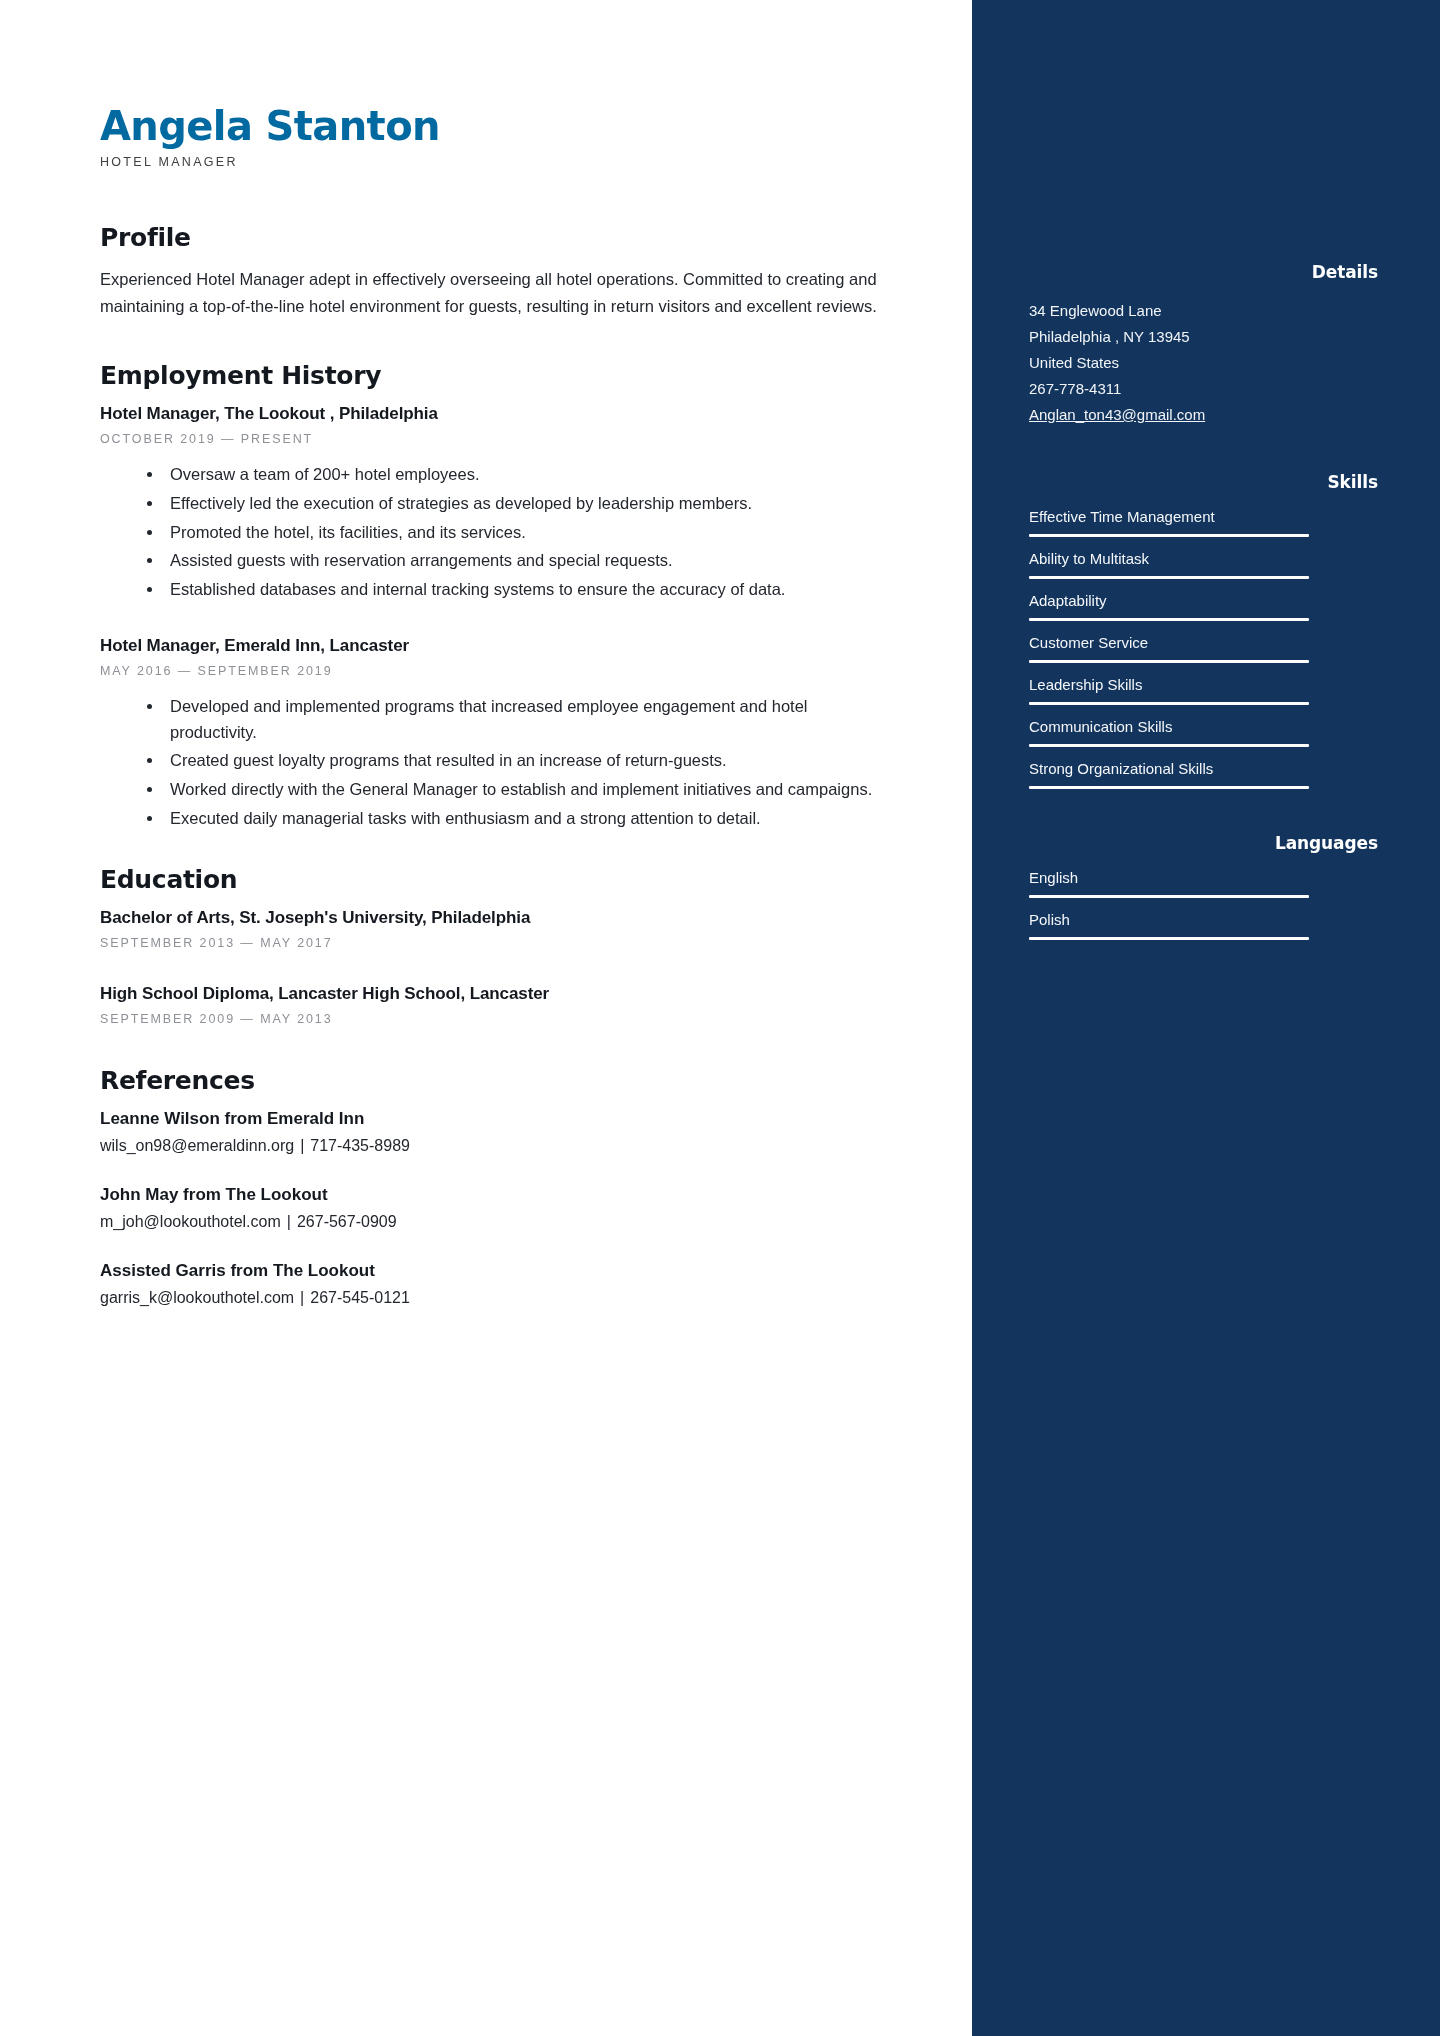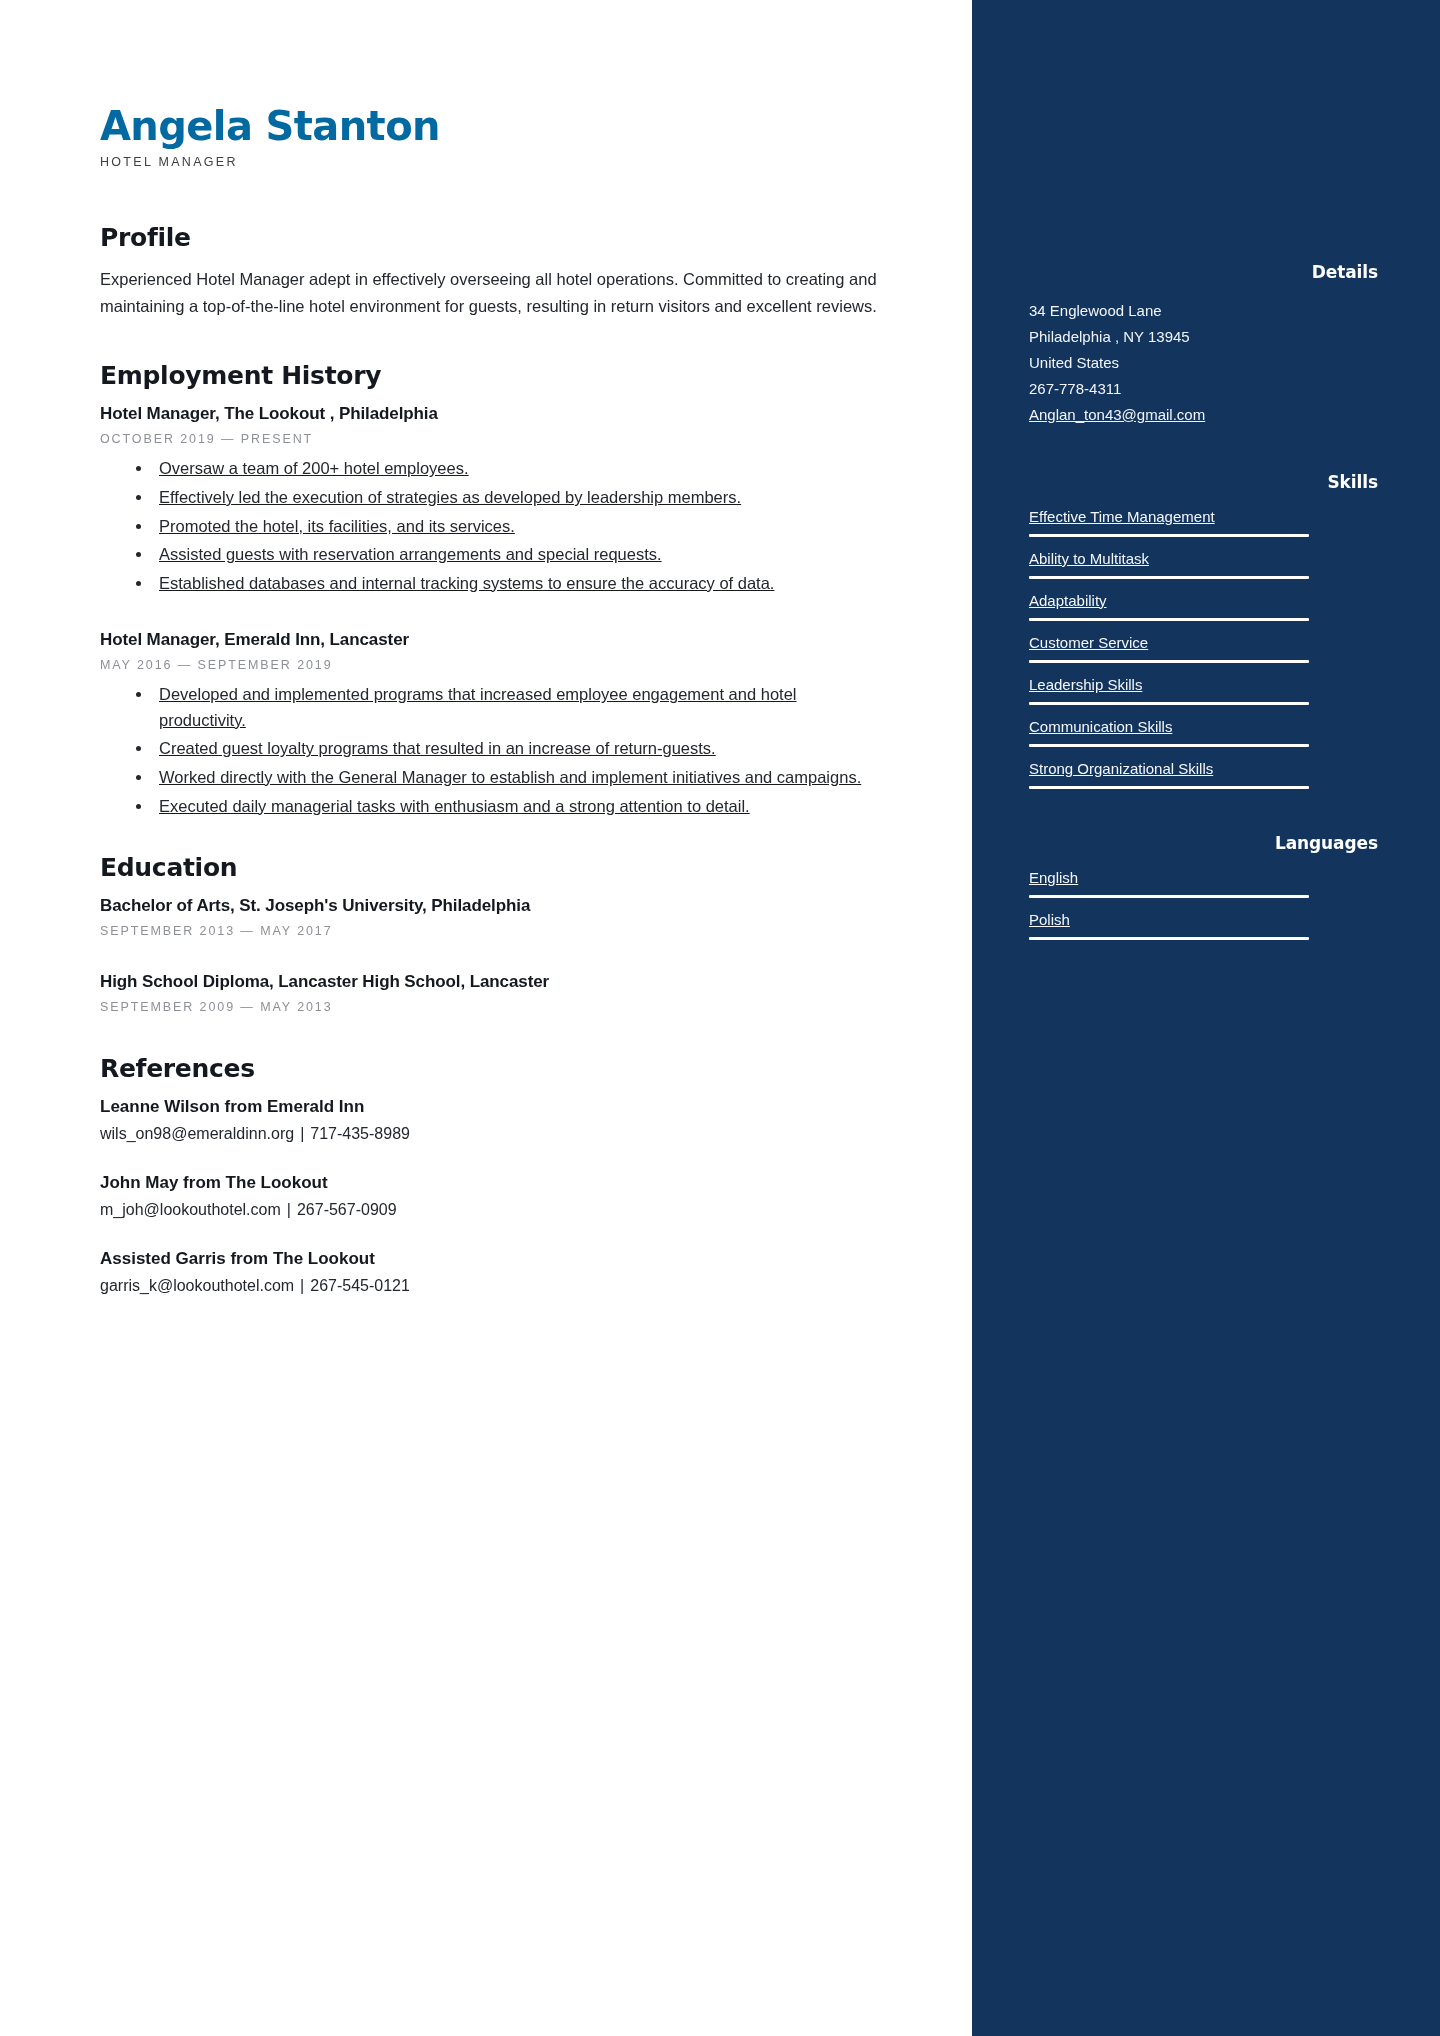--- a/index.html
+++ b/index.html
@@ -66,24 +66,23 @@
     letter-spacing: -0.1px;
   }
   .entry-date {
     font-size: 12.5px;
     letter-spacing: 1.9px;
     color: #8d9096;
     text-transform: uppercase;
     margin: 0 0 10px 0;
   }
   ul.bullets {
-    margin: 5px;
+    margin: 16px;
     padding-left: 48px;
     list-style: disc;
-    text-decoration: underline;
   }
   ul.bullets li {
     font-size: 16.5px;
     line-height: 1.55;
     color: #23272e;
     margin-bottom: 3px;
     padding-left: 6px;
   }
   .edu-entry { margin-bottom: 26px; }
   .ref-entry { margin-bottom: 22px; }
@@ -131,21 +130,20 @@
     line-height: 1.73;
     color: #f2f5f8;
     text-decoration: underline;
     display: inline-block;
   }
   .skill-item { margin-bottom: 13px; }
   .skill-label {
     font-size: 15px;
     color: #f5f7fa;
     margin-bottom: 9px;
-    text-decoration: underline;
   }
   .skill-bar {
     height: 3px;
     width: 280px;
     background: #ffffff;
     border-radius: 1px;
   }
   .lang-item { margin-bottom: 13px; }
 </style>
 </head>

